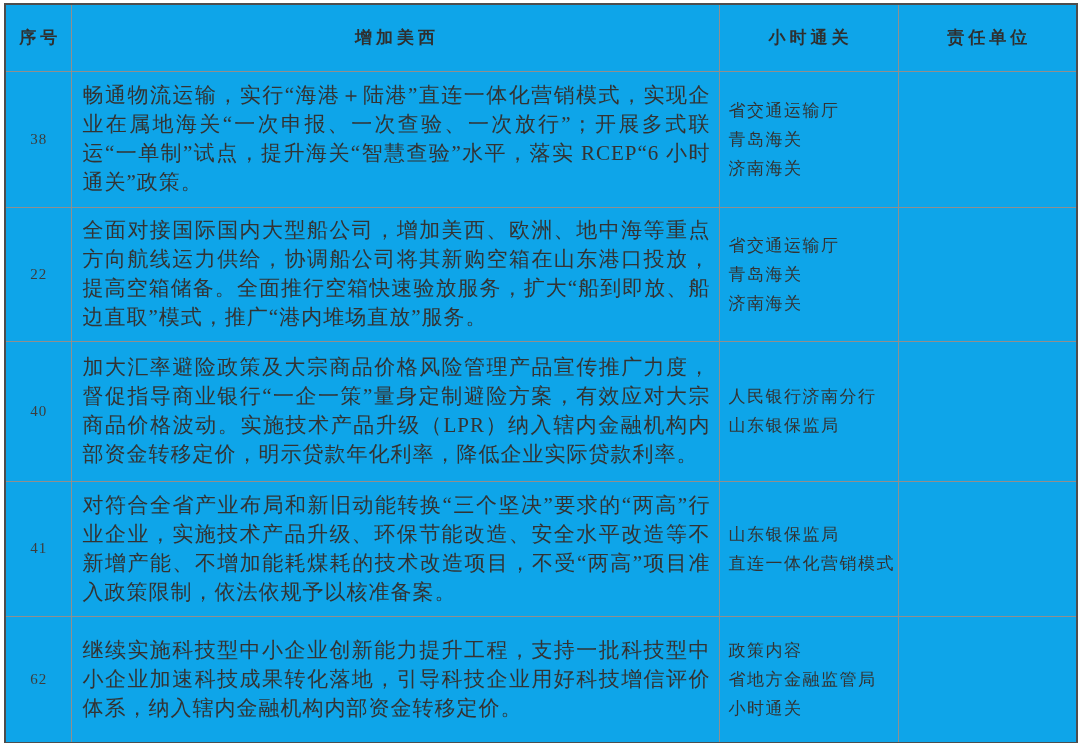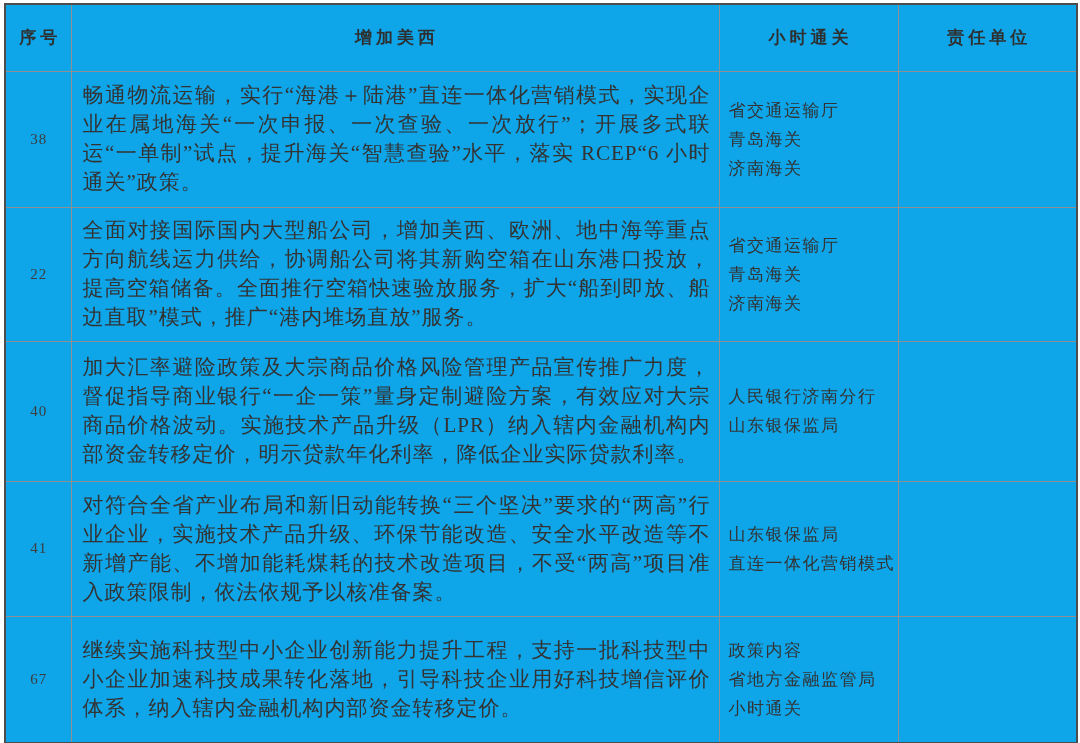--- a/index.html
+++ b/index.html
@@ -133,21 +133,21 @@
         <td class="content-cell">
           <div class="content-text">对符合全省产业布局和新旧动能转换“三个坚决”要求的“两高”行业企业，实施技术产品升级、环保节能改造、安全水平改造等不新增产能、不增加能耗煤耗的技术改造项目，不受“两高”项目准入政策限制，依法依规予以核准备案。</div>
         </td>
         <td class="lead-cell">
           <div class="unit-line">山东银保监局</div>
           <div class="unit-line">直连一体化营销模式</div>
         </td>
         <td class="resp-cell"></td>
       </tr>
       <tr style="height:127px">
-        <td class="idx-cell">67</td>
+        <td class="idx-cell">62</td>
         <td class="content-cell">
           <div class="content-text">继续实施科技型中小企业创新能力提升工程，支持一批科技型中小企业加速科技成果转化落地，引导科技企业用好科技增信评价体系，纳入辖内金融机构内部资金转移定价。</div>
         </td>
         <td class="lead-cell">
           <div class="unit-line">政策内容</div>
           <div class="unit-line">省地方金融监管局</div>
           <div class="unit-line">小时通关</div>
         </td>
         <td class="resp-cell"></td>
       </tr>

